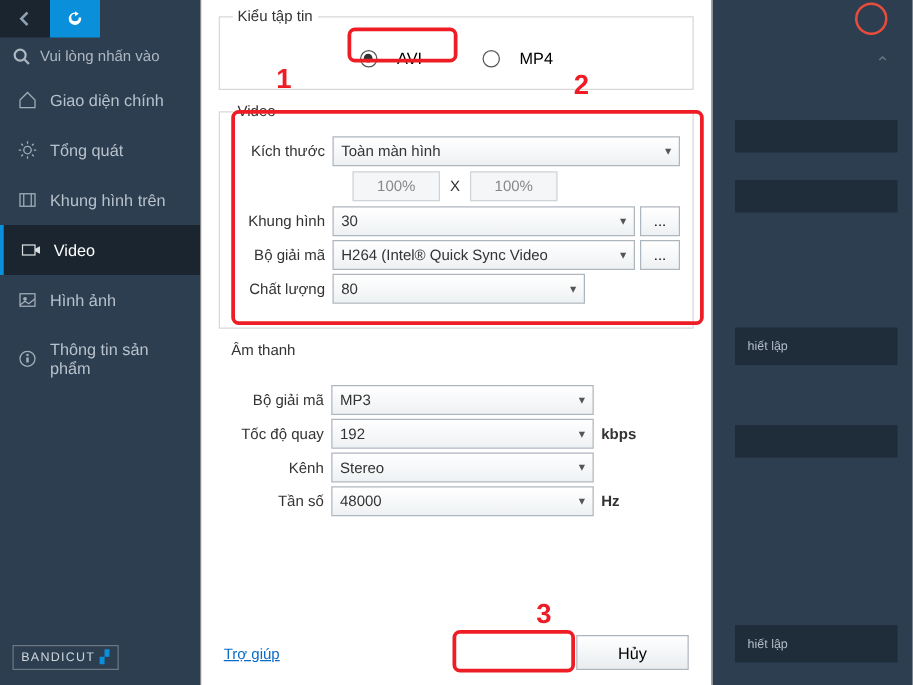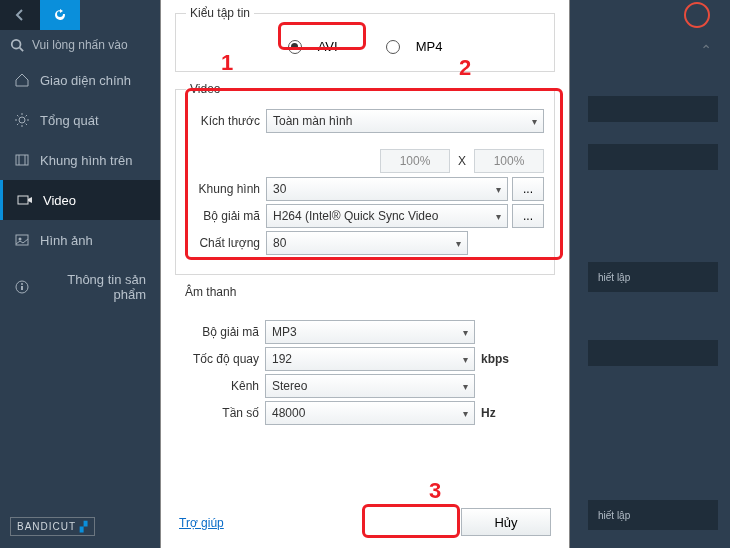--- a/index.html
+++ b/index.html
@@ -1,18 +1,18 @@
 <!DOCTYPE html>
 <html><head>
   <meta charset="utf-8">
   <style>
     * { margin: 0; padding: 0; box-sizing: border-box; font-family: "Segoe UI", Arial, sans-serif; }
     body { width: 730px; height: 548px; overflow: hidden; background: #2d3e50; position: relative; }
     
-    .sidebar { position: absolute; left: 0; top: 0; width: 160px; height: 100%; background: #2d3e50; color: #c8d0d8; text-align: right; }
+    .sidebar { position: absolute; left: 0; top: 0; width: 160px; height: 100%; background: #2d3e50; color: #c8d0d8; }
     .topbar { height: 30px; background: #2d3e50; display:flex; }
     .back-btn { width:40px; height:30px; background:#1a2530; display:flex; align-items:center; justify-content:center;}
     .refresh-btn { width:40px; height:30px; background:#0a8fdb; display:flex; align-items:center; justify-content:center;}
     .search-row { display:flex; align-items:center; padding: 8px 10px; gap:8px; font-size:12px; color:#aeb8c2;}
     .nav-item { display:flex; align-items:center; gap:10px; padding:12px 14px; font-size:13px; color:#b8c2cc; cursor:pointer;}
     .nav-item.active { background:#1a2530; border-left:3px solid #0a8fdb;}
     .nav-icon { width:16px; height:16px; display:flex; align-items:center; justify-content:center; opacity:.85;}
     .bandicut { position:absolute; bottom:12px; left:10px; border:1px solid #6b7680; color:#cfd6dc; font-size:10px; padding:3px 6px; letter-spacing:1px;}
     
     .bg-panel { position:absolute; left:560px; top:0; right:0; bottom:0; background:#2d3e50;}
@@ -163,21 +163,21 @@
   <fieldset style="padding-bottom:16px;">
     <legend>Video</legend>
 
     <div class="form-row">
       <div class="form-label">Kích thước</div>
       <div class="select">
           <span>Toàn màn hình</span>
           <span class="chev">▾</span>
         </div>
     </div>
-    <div class="pct-row" style="margin:16px 0 4px 96px;justify-content:flex-end;">
+    <div class="pct-row" style="margin:4px 0 4px 96px;">
       <div class="pct-box">
           <span>100%</span>
         </div>
       <span>X</span>
       <div class="pct-box">
           <span>100%</span>
         </div>
     </div>
     <div class="form-row">
       <div class="form-label">Khung hình</div>

